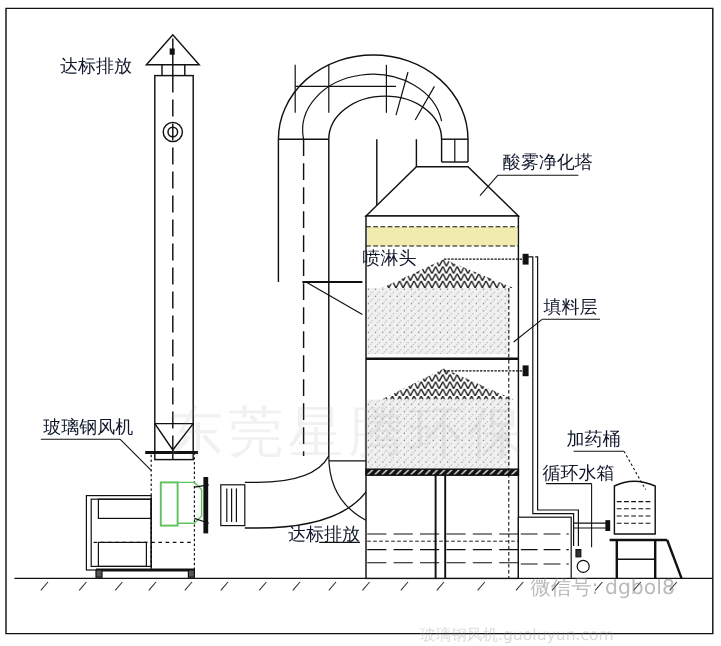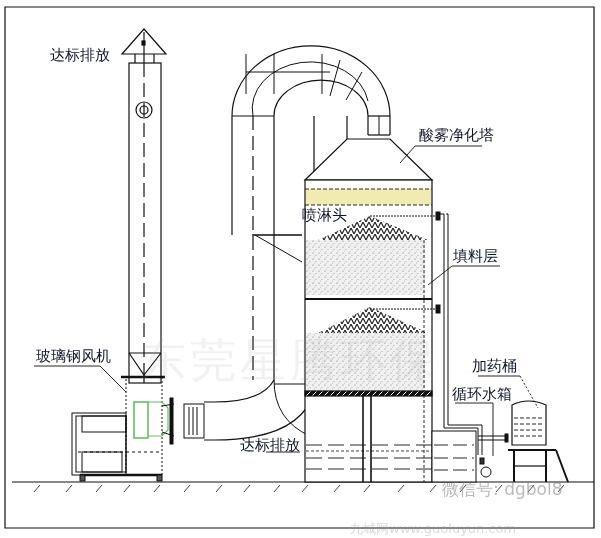--- a/index.html
+++ b/index.html
@@ -195,13 +195,13 @@
 <div class="lbl" style="left:50px; top:48px;">达标排放</div>
 <div class="lbl" style="left:419px; top:128px;">酸雾净化塔</div>
 <div class="lbl" style="left:302px; top:208px;">喷淋头</div>
 <div class="lbl" style="left:453px; top:249px;">填料层</div>
 <div class="lbl" style="left:36px; top:349px;text-align:center;">玻璃钢风机</div>
 <div class="lbl" style="left:472px; top:359px;">加药桶</div>
 <div class="lbl" style="left:452px; top:387px;">循环水箱</div>
 <div class="lbl" style="left:240px; top:438px;">达标排放</div>
 
 <div class="wm2" style="left:442px; top:478px;">微信号: dgbol8</div>
-<div class="wm3" style="left:350px; top:520px;">九城网www.guoluyun.com</div>
+<div class="wm3" style="left:350px; top:520px;">玻璃钢风机.guoluyun.com</div>
 
 </body></html>

